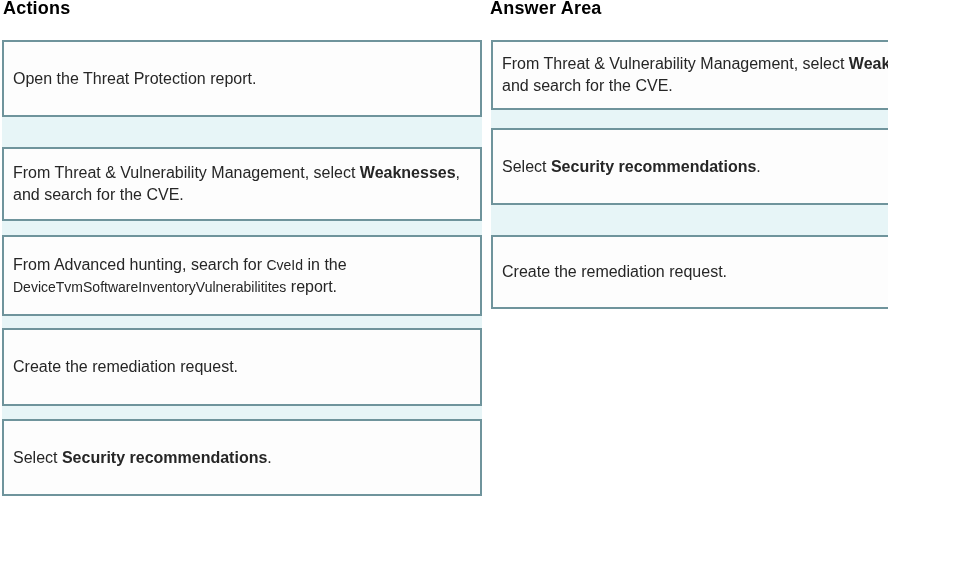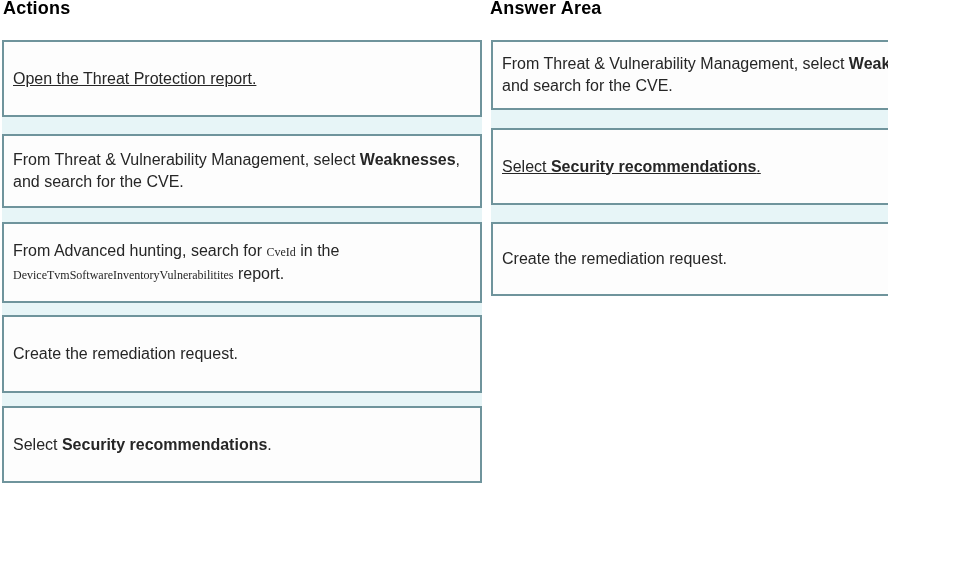--- a/index.html
+++ b/index.html
@@ -43,32 +43,32 @@
     align-items: center;
     padding: 0 9px;
     width: 100%;
   }
   .card .txt {
     font-size: 16px;
     line-height: 22px;
   }
   .seg-bold { font-weight: bold; }
   .seg-mono {
-    font-family: Liberation Serif, serif;
-    font-size: 12px;
+    font-family: Liberation Sans, sans-serif;
+    font-size: 14px;
   }
 
   
   .h70 { height: 70px; }
   .h74 { height: 74px; }
   .h77 { height: 77px; }
   .h78 { height: 78px; }
   .h81 { height: 81px; }
   .mb18 { margin-bottom: 18px; }
-  .mb17 { margin-bottom: 17px; text-decoration: underline; }
+  .mb17 { margin-bottom: 30px; }
   .mb14 { margin-bottom: 14px; }
   .mb13 { margin-bottom: 13px; }
   .mb12 { margin-bottom: 12px; }
 </style>
 </head>
 <body>
 
 <div class="stage">
 
   <div class="col-header actions">Actions</div>

